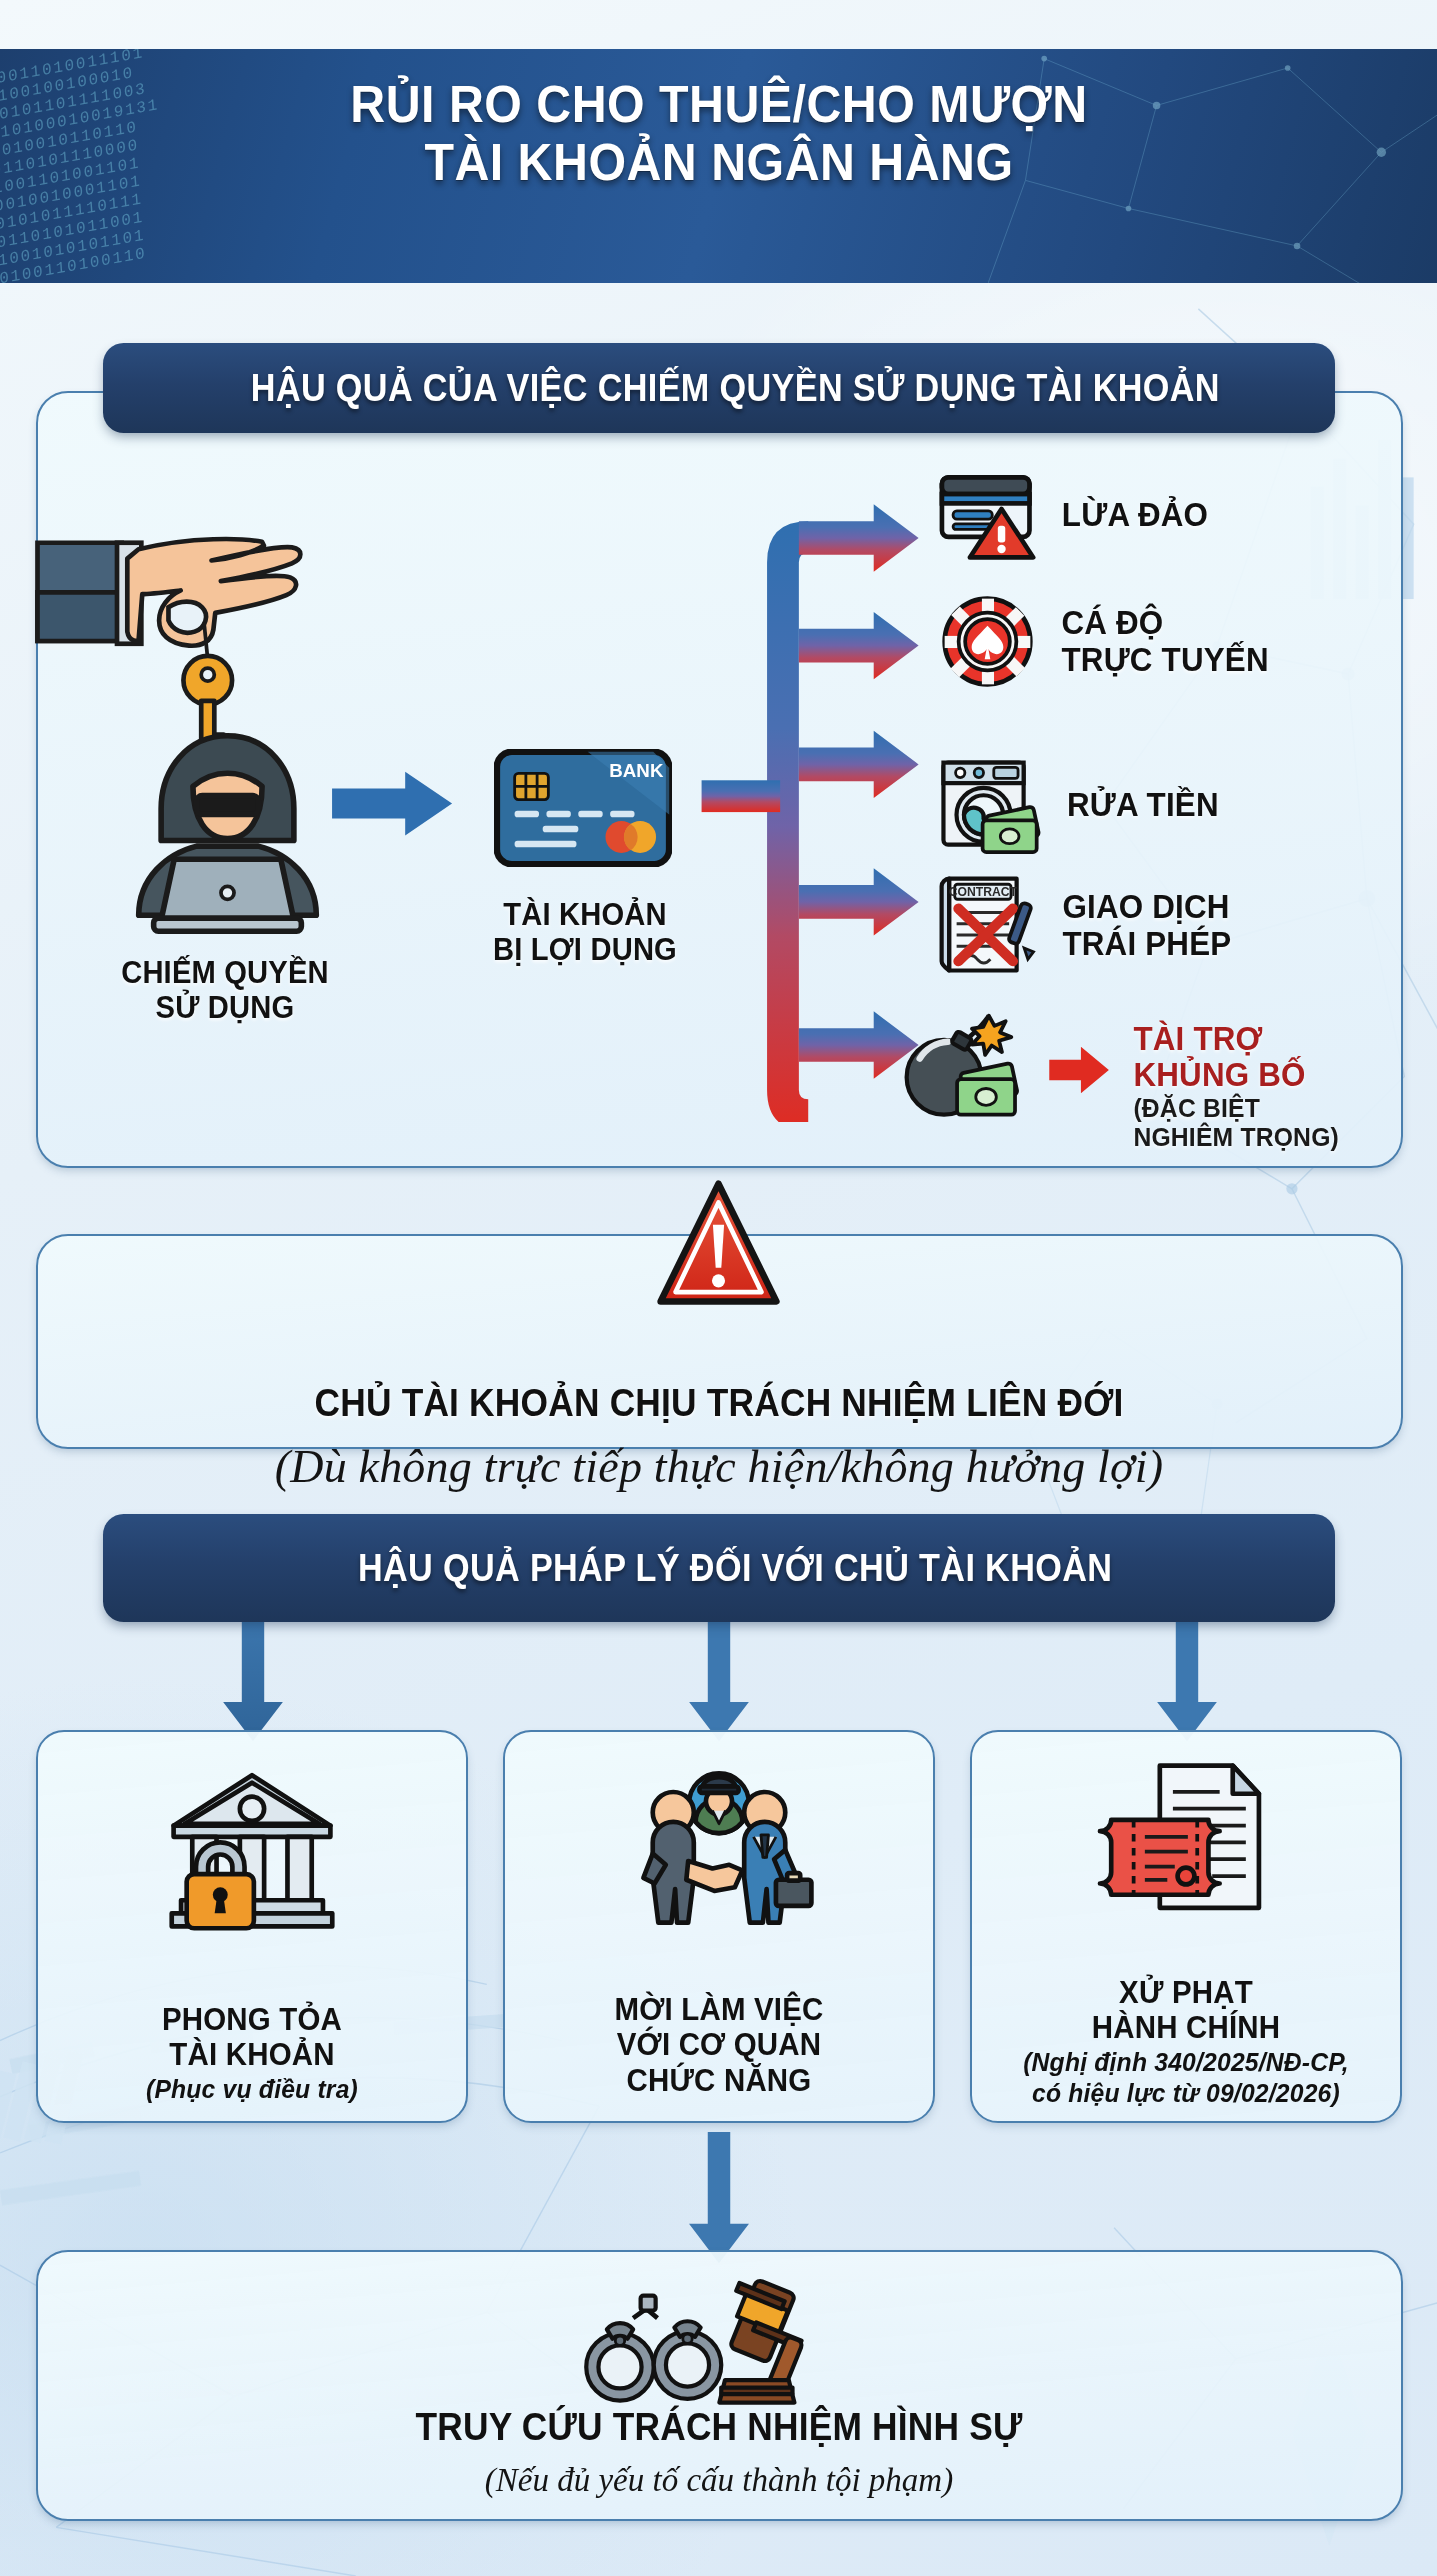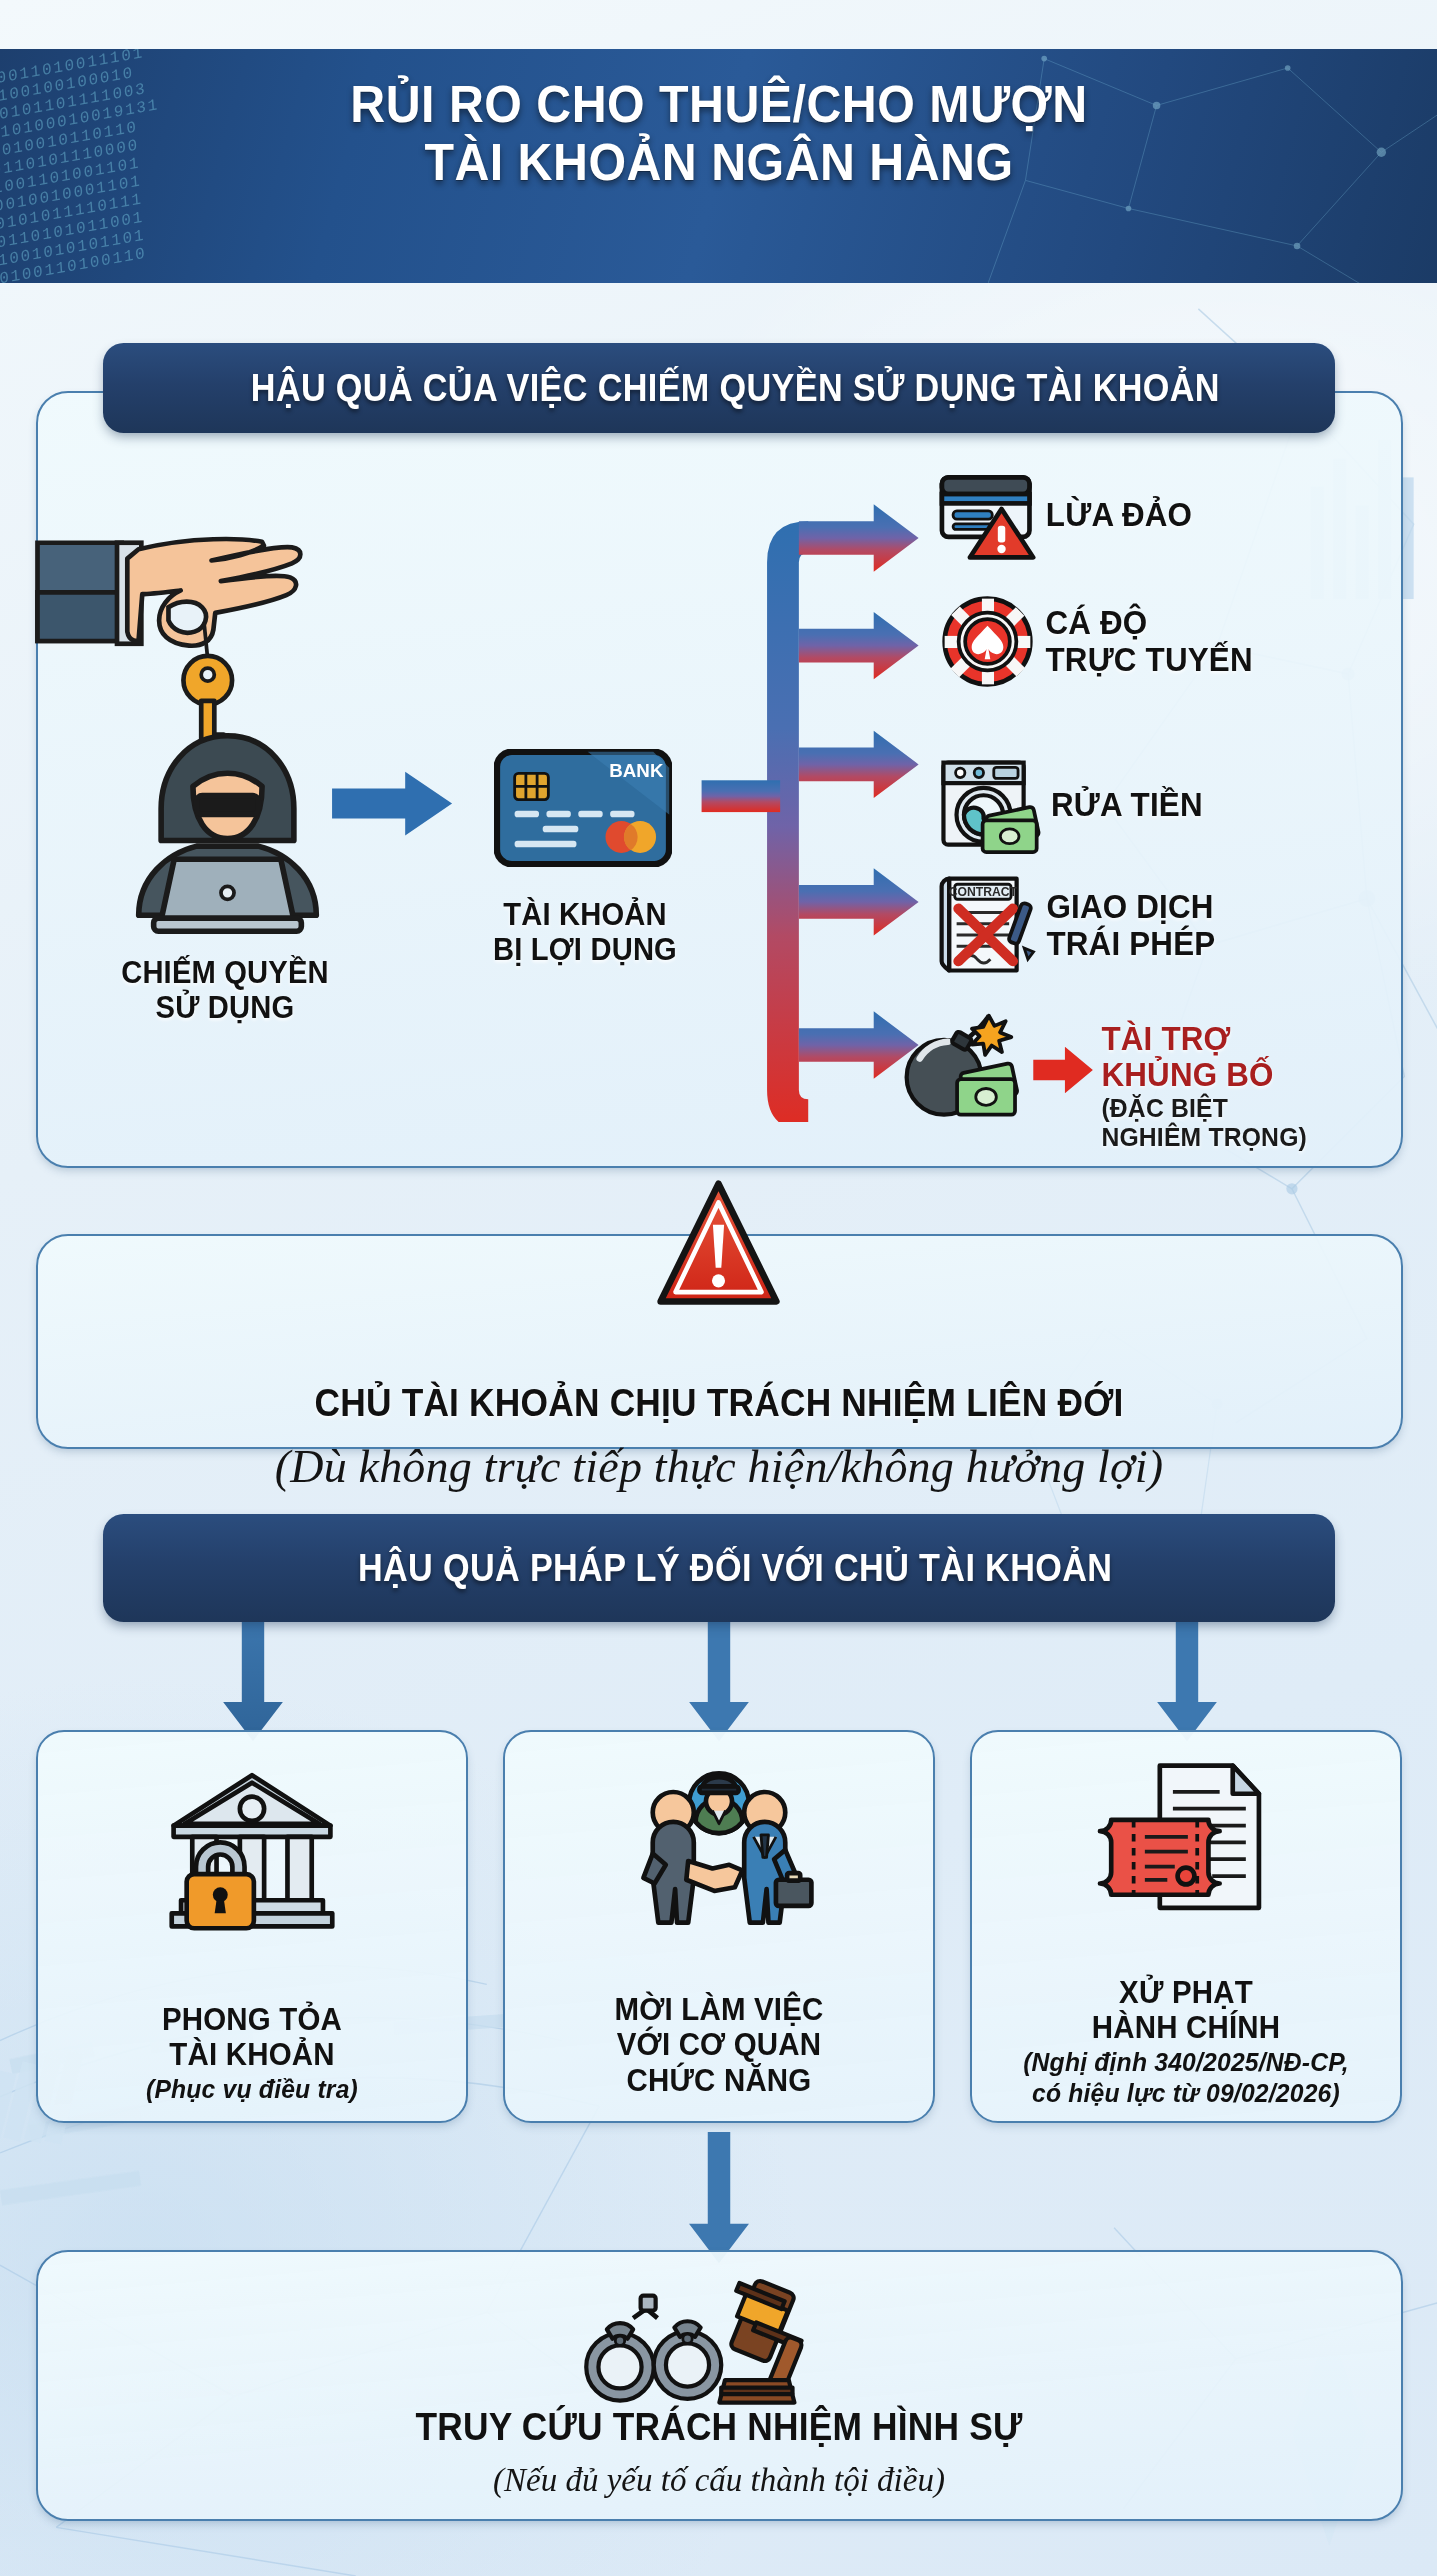--- a/index.html
+++ b/index.html
@@ -81,21 +81,21 @@
   #pill1 span{font-size:38px;}
 
   .node-label{
     position:absolute;text-align:center;font-weight:bold;color:#111;
     line-height:1.14;font-size:31px;letter-spacing:0.2px;
     text-shadow:0 1.9px 3.7px rgba(255,255,255,.9);
     transform:scaleX(.94);
   }
 
   
-  .conseq{position:absolute;display:flex;align-items:center;gap:1px;}
+  .conseq{position:absolute;display:flex;align-items:center;gap:17px;}
   .conseq .txt{
     font-weight:bold;font-size:33px;line-height:1.1;color:#111;
     letter-spacing:0.2px;transform:scaleX(.95);
     text-shadow:0 1.9px 3.7px rgba(255,255,255,.85);
   }
   .conseq .txt.red{color:#a81f1f;}
   .conseq .sub{
     display:block;font-size:26px;font-weight:bold;color:#1a1a1a;line-height:1.12;
   }
 
@@ -637,16 +637,16 @@
       <rect x="178" y="10" width="44" height="78" rx="6" fill="#7a4322" transform="rotate(22 200 49)"></rect>
       <rect x="176" y="28" width="48" height="26" fill="#f0a62a" transform="rotate(22 200 41)"></rect>
       <rect x="172" y="18" width="52" height="9" fill="#5d3119" transform="rotate(22 198 22)"></rect>
       <rect x="190" y="60" width="52" height="9" fill="#5d3119" transform="rotate(22 216 64)"></rect>
       <rect x="214" y="66" width="18" height="64" rx="6" fill="#a0592c" transform="rotate(22 223 98)"></rect>
       <path d="M160 112 L228 112 L234 136 L154 136 Z" fill="#8a4a24"></path>
       <rect x="156" y="120" width="76" height="7" fill="#5d3119"></rect>
     </g>
   </svg>
   <div class="crim-t1">TRUY CỨU TRÁCH NHIỆM HÌNH SỰ</div>
-  <div class="crim-t2">(Nếu đủ yếu tố cấu thành tội điều)</div>
+  <div class="crim-t2">(Nếu đủ yếu tố cấu thành tội phạm)</div>
 
 </div>
 
 
 </body></html>

